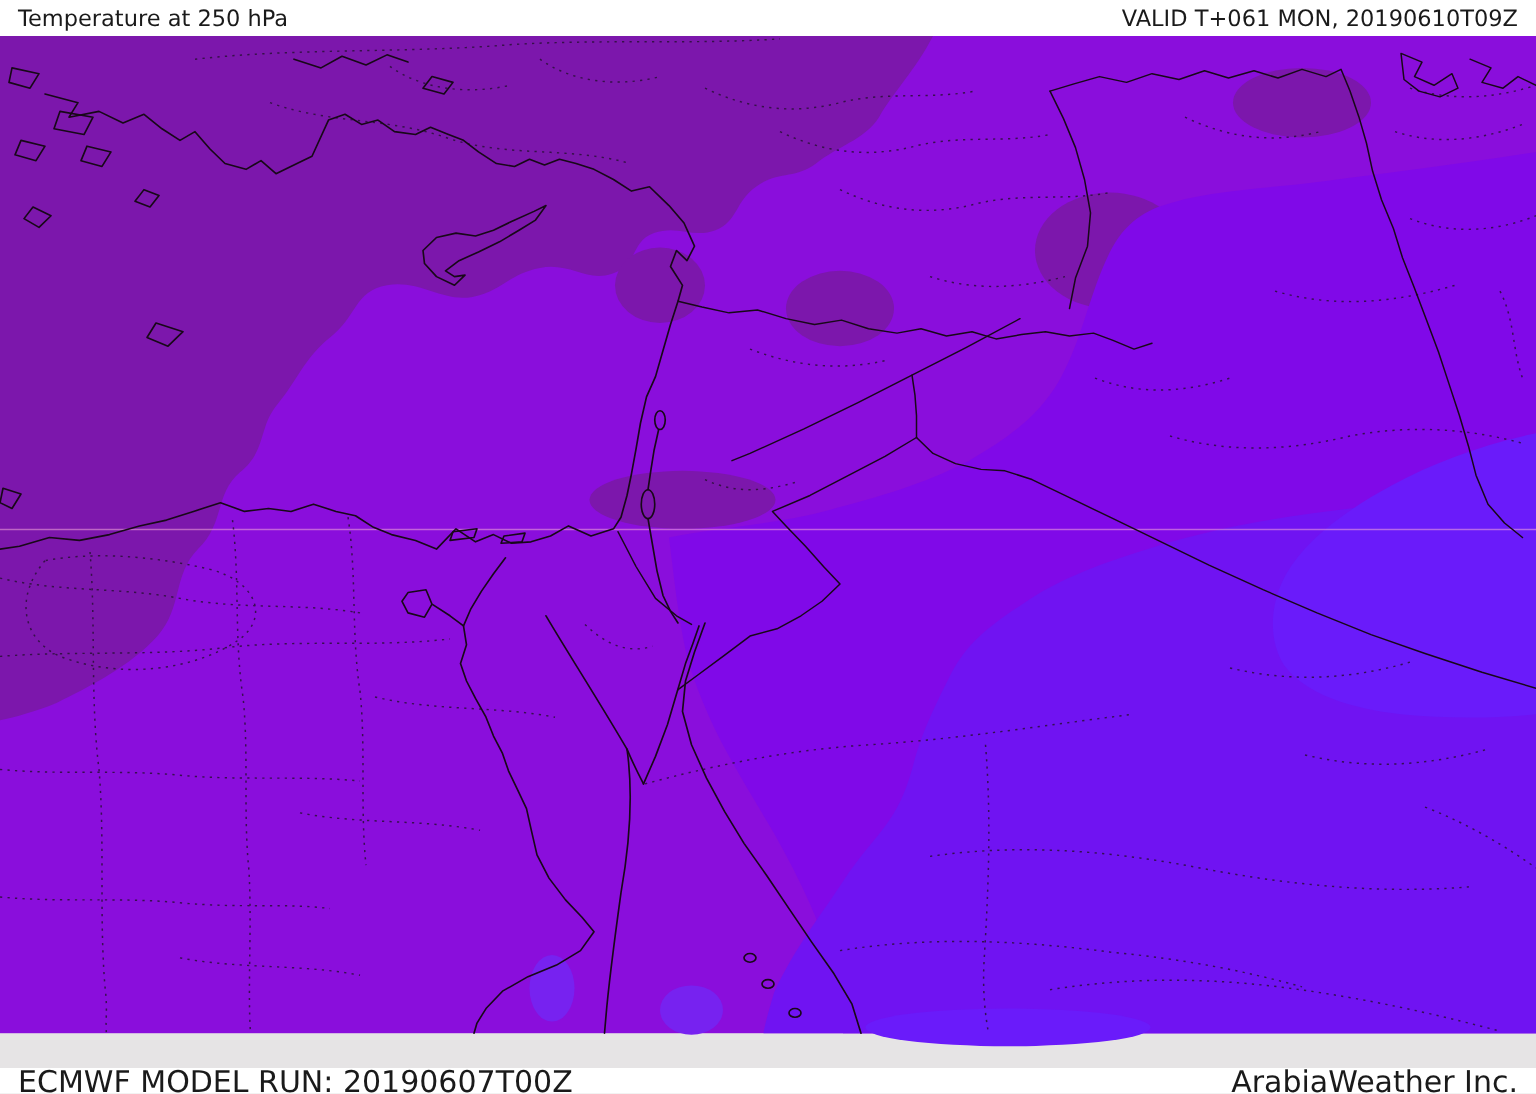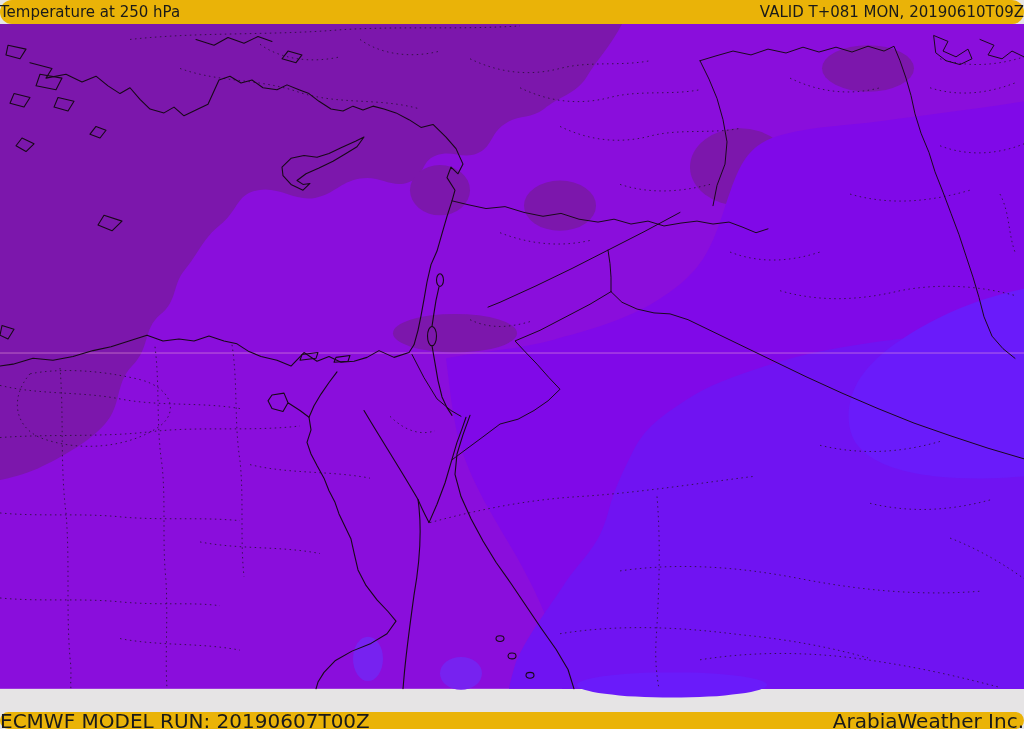--- a/index.html
+++ b/index.html
@@ -1,30 +1,30 @@
 <!DOCTYPE html>
 <html><head>
 <meta charset="utf-8">
 <style>
   html,body{margin:0;padding:0;width:1024px;height:729px;overflow:hidden;
     font-family:"DejaVu Sans","Liberation Sans",sans-serif;background:#e6e4e5;}
-  .bar{position:absolute;left:0;width:1024px;background:#eab308;color:#1a1a1a;
+  .bar{position:absolute;left:0;width:1024px;background:#ffffff;color:#1a1a1a;
     display:flex;justify-content:space-between;align-items:center;box-sizing:border-box;
-    padding:0 0;white-space:nowrap;border-radius:12px;}
+    padding:0 12px;white-space:nowrap;}
   #topbar{top:0;height:24px;font-size:15px;}
   #botbar{top:712px;height:17px;font-size:20px;}
   #map{position:absolute;top:24px;left:0;}
   .t{user-select:none;}
 </style>
 </head>
 <body>
 
 <div class="bar" id="topbar">
   <span class="t">Temperature at 250 hPa</span>
-  <span class="t">VALID T+081 MON, 20190610T09Z</span>
+  <span class="t">VALID T+061 MON, 20190610T09Z</span>
 </div>
 
 <svg id="map" width="1024" height="688" viewBox="0 24 1024 712" preserveAspectRatio="none">
 
   <rect x="0" y="24" width="1024" height="688" fill="#8A0EDC"></rect>
 
   <path d="M0,24 L622,24 C610,48 596,62 586,80 C576,96 558,100 544,112 C530,123 518,117 504,128
            C490,138 492,152 477,158 C462,164 452,154 436,160 C420,166 426,182 408,188
            C391,194 380,180 360,184 C339,188 335,200 315,204 C295,208 280,192 258,196
            C236,200 238,218 220,232 C203,246 198,262 185,278 C172,294 178,310 160,325

